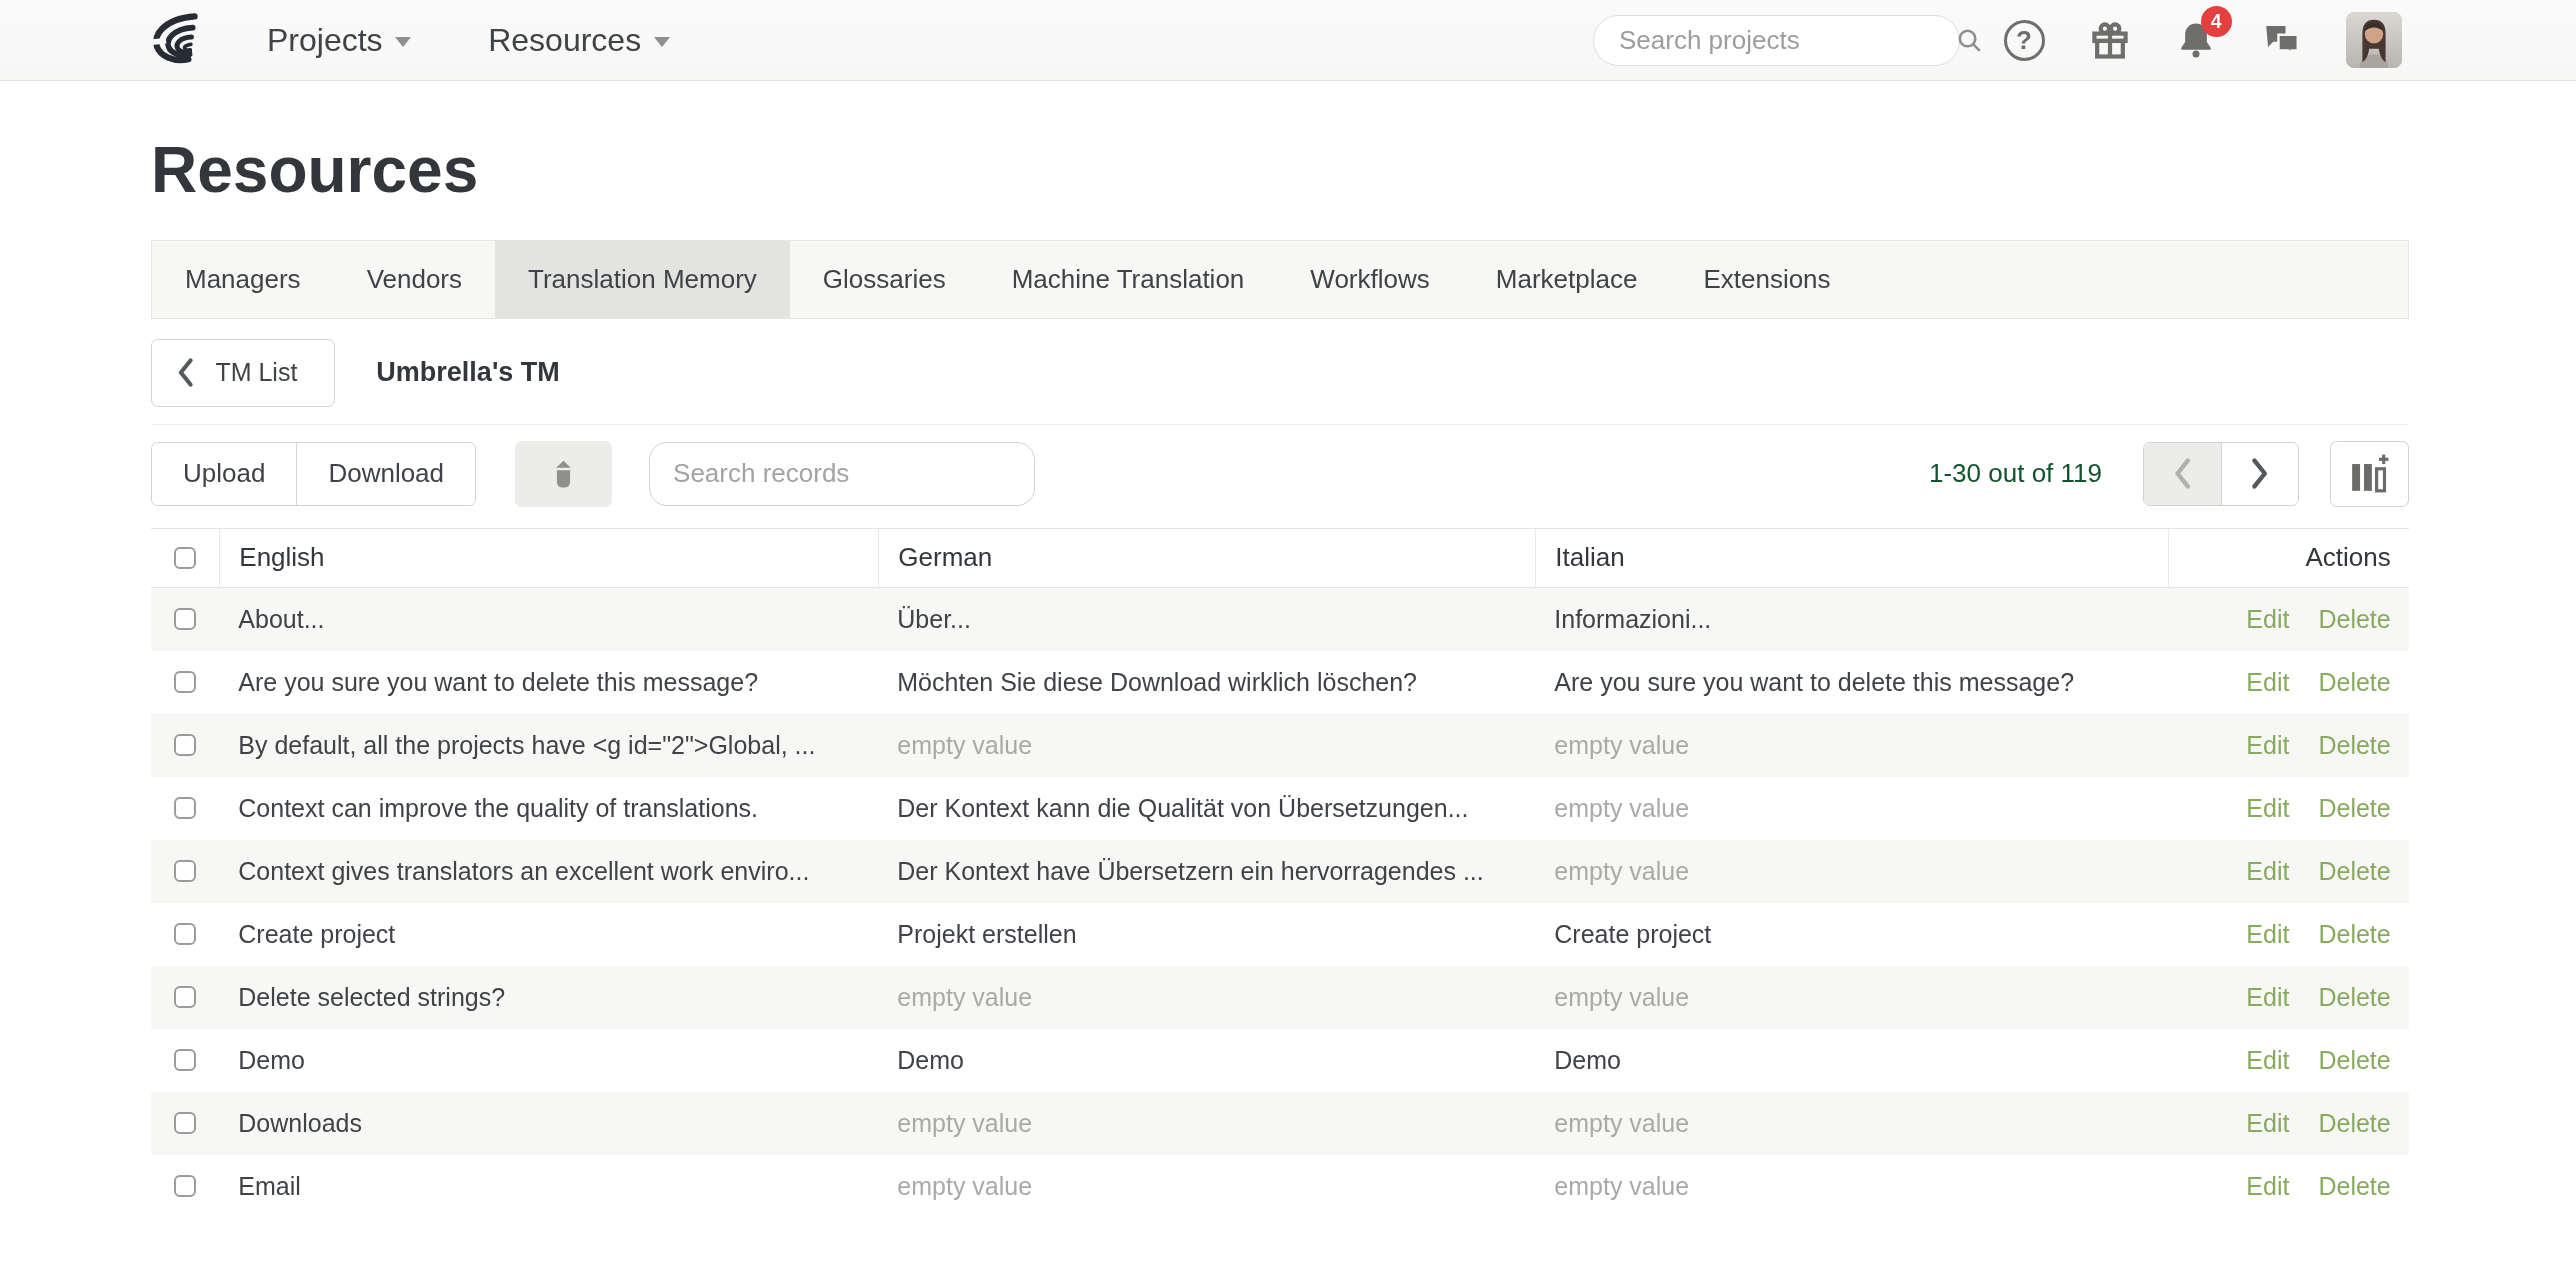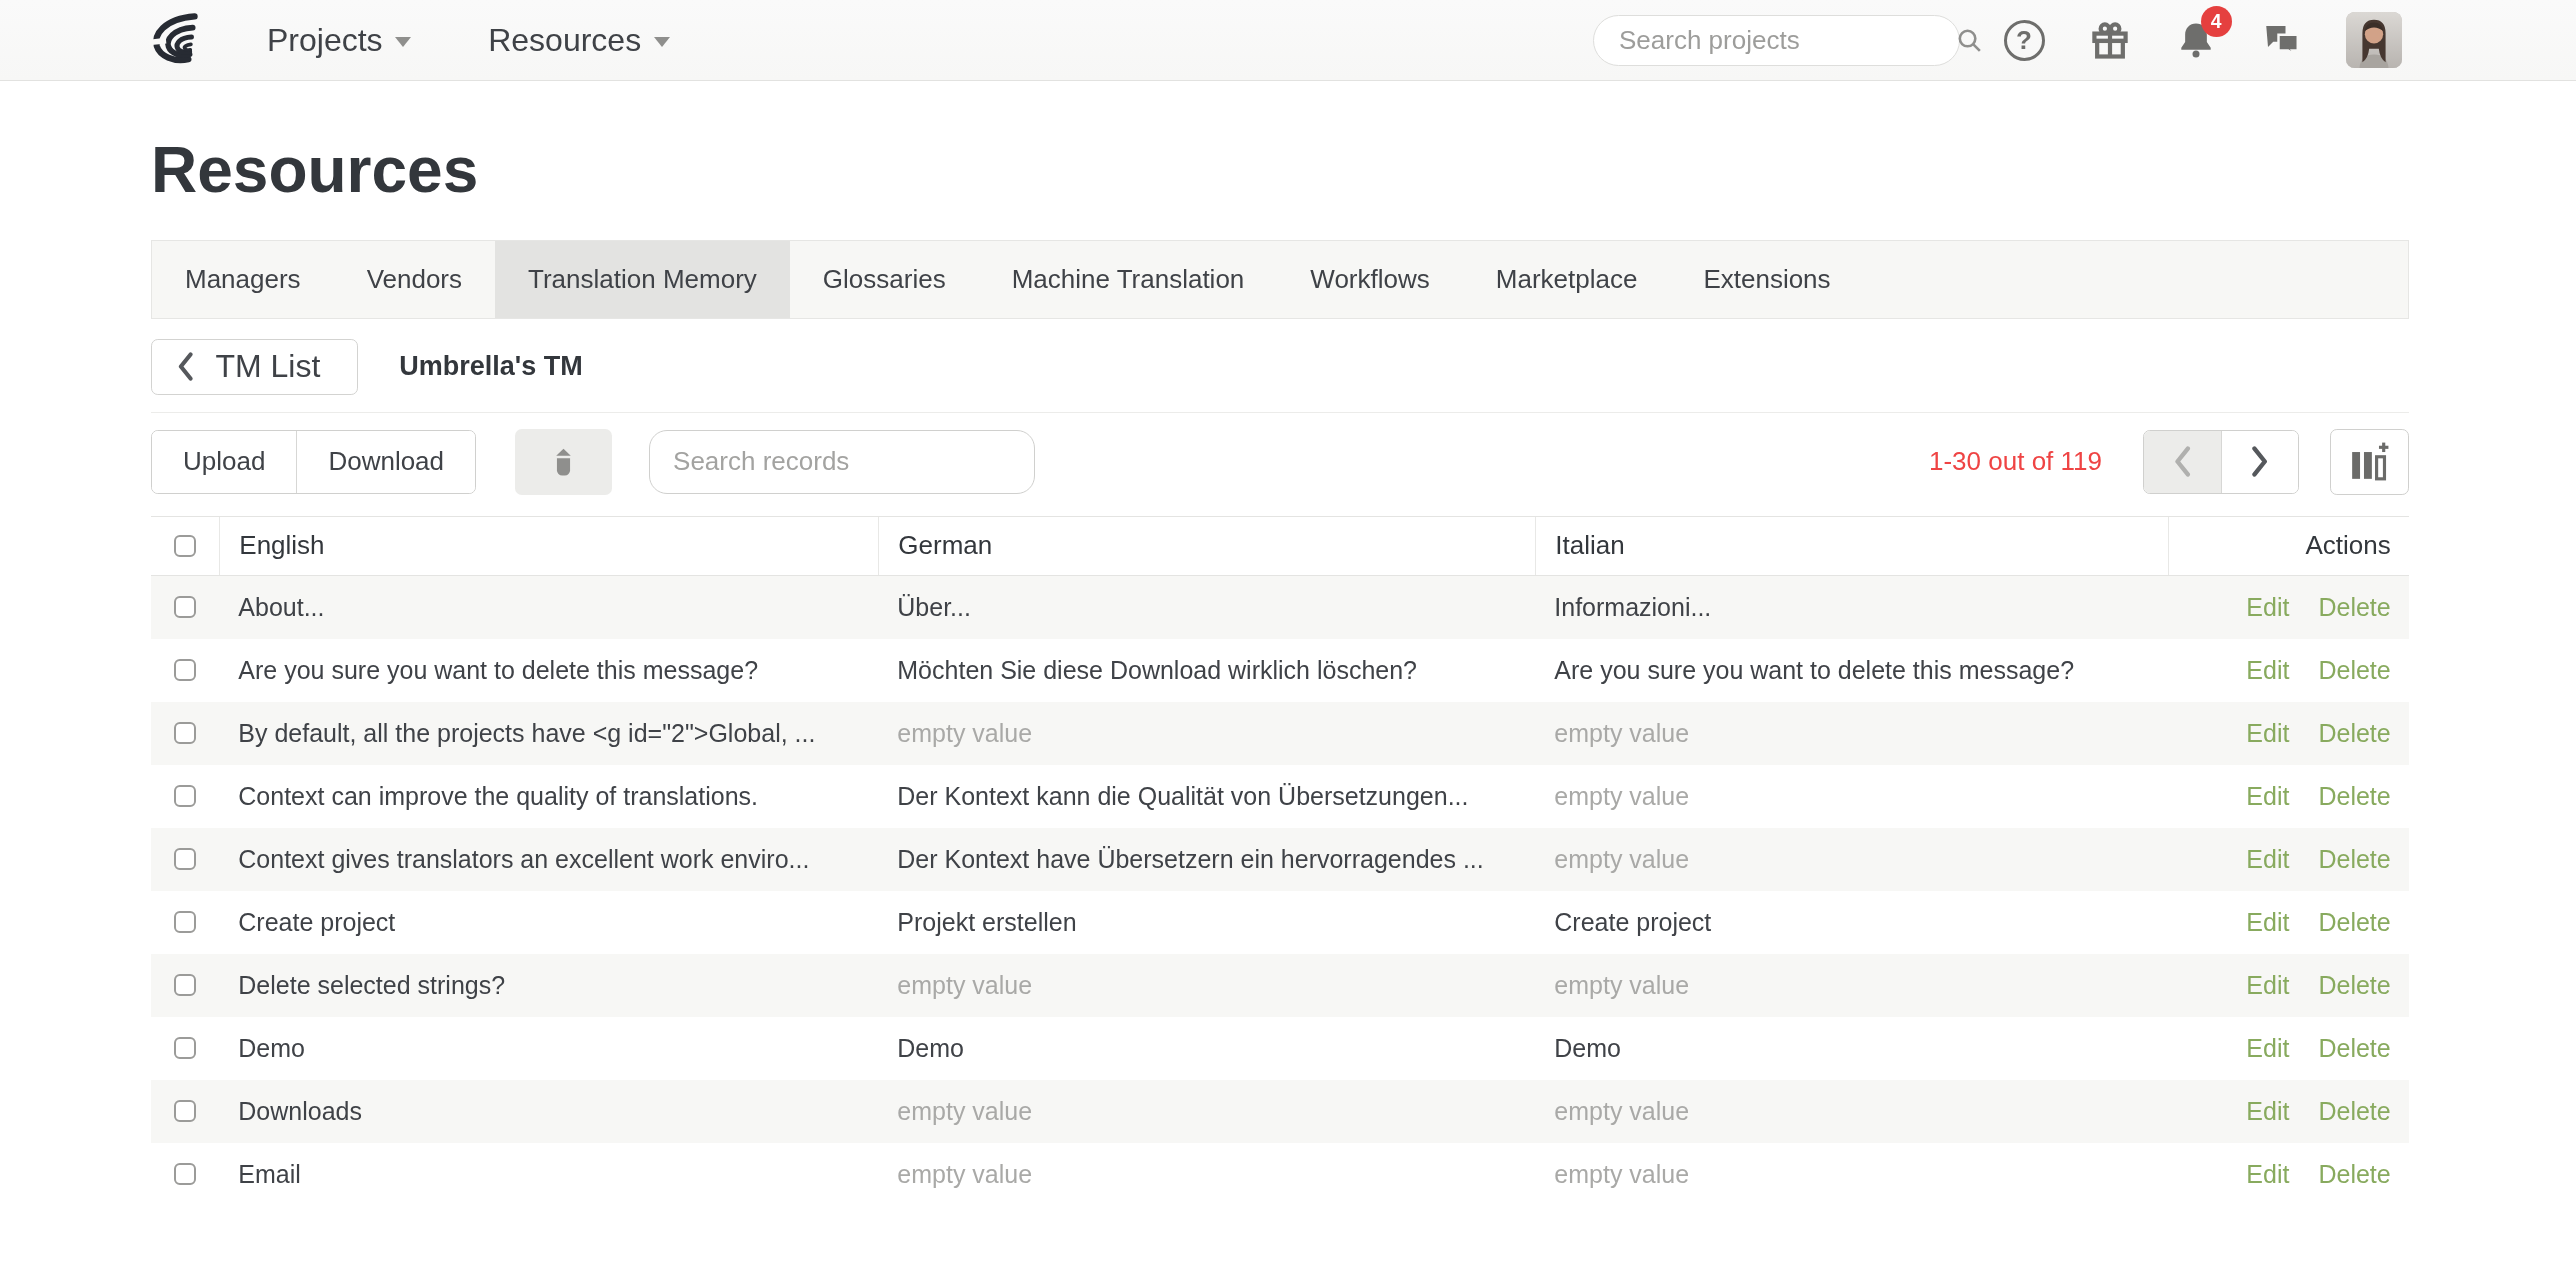--- a/index.html
+++ b/index.html
@@ -53,23 +53,23 @@
     margin-top:35px; display:flex; background:#f7f7f5;
     border:1.9px solid #e6e6e4; height:79px; align-items:stretch;
   }
   .tab {
     display:flex; align-items:center; padding:0 33px; font-size:26px; color:#3f4247; cursor:pointer; white-space:nowrap;
   }
   .tab.active { background:#e3e3e1; }
 
   .tm-row { margin-top:19.3px; display:flex; align-items:center; gap:41px; }
   .back-btn {
-    height:56px; background:#fff; border:1.9px solid #d3d3d1; border-radius:6.8px;
+    height:68px; background:#fff; border:1.9px solid #d3d3d1; border-radius:6.8px;
     display:flex; align-items:center; gap:21px; padding:0 37px 0 25px;
-    font-size:32px; color:#3f4247; cursor:pointer;
+    font-size:25px; color:#3f4247; cursor:pointer;
     font-family:"Liberation Sans","DejaVu Sans",sans-serif;
   }
   .tm-name { font-size:27px; font-weight:700; color:#33373c; }
 
   .divider { margin-top:17.4px; border-top:1.9px solid #ececea; }
 
   
   .toolbar { margin-top:15.5px; display:flex; align-items:center; }
   .btn-group { display:flex; border:1.9px solid #d0d0ce; border-radius:6.8px; overflow:hidden; background:#fff; }
   .btn-group .tbtn {
@@ -81,21 +81,21 @@
     margin-left:39px; width:97px; height:66px; background:#ececea; border:none; border-radius:6.8px;
     display:flex; align-items:center; justify-content:center; cursor:pointer;
   }
   .search-records {
     margin-left:37px; width:386px; height:64px; border:1.9px solid #d0d0ce; border-radius:18px;
     font-size:26px; color:#3f4247; padding:0 23px; outline:none;
     font-family:"Liberation Sans","DejaVu Sans",sans-serif;
   }
   .search-records::placeholder { color:#a3a3a1; }
   .toolbar-right { margin-left:auto; display:flex; align-items:center; }
-  .pagination-text { color:#ef4444; font-size:26px; margin-right:41px; }
+  .pagination-text { color:#14532d; font-size:26px; margin-right:41px; }
   .pager { display:flex; border:1.9px solid #d0d0ce; border-radius:6.8px; overflow:hidden; }
   .pager .pbtn { width:77px; height:62px; display:flex; align-items:center; justify-content:center; background:#fff; border:none; cursor:pointer; }
   .pager .pbtn.disabled { background:#ececea; cursor:default; }
   .pager .pbtn + .pbtn { border-left:1.9px solid #d7d7d5; }
   .columns-btn {
     margin-left:31px; width:79px; height:66px; background:#fff; border:1.9px solid #d0d0ce; border-radius:6.8px;
     display:flex; align-items:center; justify-content:center; cursor:pointer;
   }
 
   

